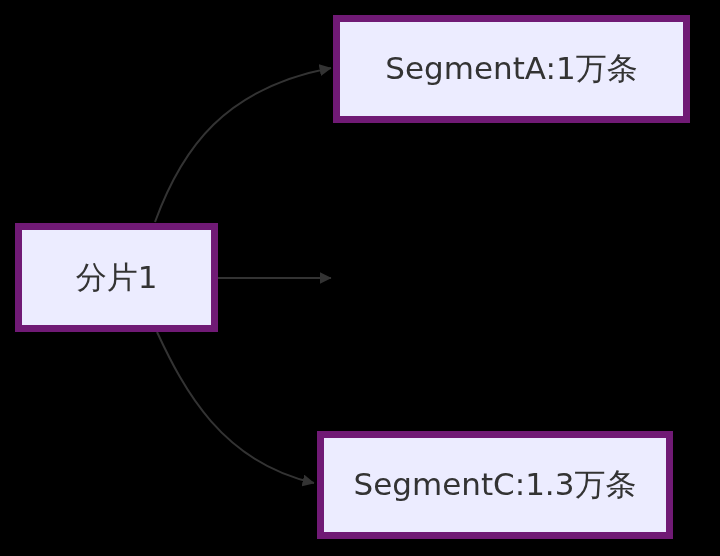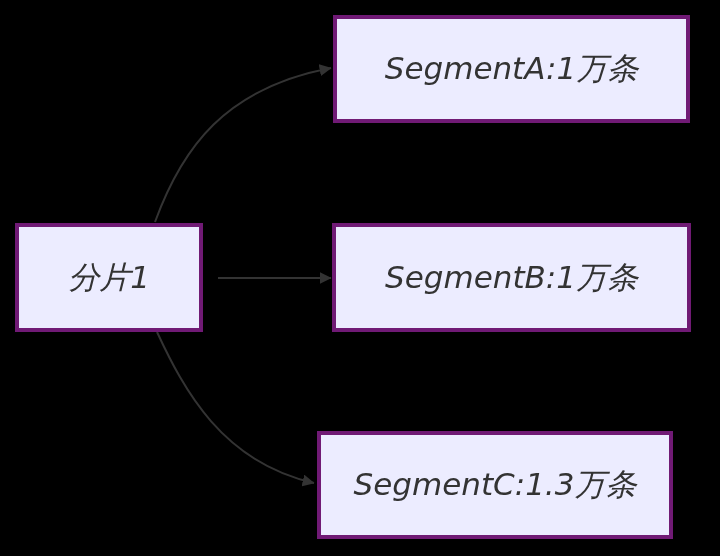--- a/index.html
+++ b/index.html
@@ -19,31 +19,30 @@
     position: absolute;
     left: 0;
     top: 0;
     width: 720px;
     height: 556px;
   }
   .node {
     position: absolute;
     box-sizing: border-box;
     background: #ECECFF;
-    border: 4px solid #701a75;
+    border: 7px solid #701a75;
     color: #333333;
     display: flex;
     align-items: center;
     justify-content: center;
     font-size: 31px;
     line-height: 1.2;
     white-space: nowrap;
-    font-style: italic;
   }
-  .node-shard1   { left: 15px;  top: 223px; width: 188px; height: 109px; }
+  .node-shard1   { left: 15px;  top: 223px; width: 203px; height: 109px; }
   .node-segmentA { left: 333px; top: 15px;  width: 357px; height: 108px; }
   .node-segmentB { left: 332px; top: 223px; width: 359px; height: 109px; }
   .node-segmentC { left: 317px; top: 431px; width: 356px; height: 108px; }
   .edge-path {
     fill: none;
     stroke: #333333;
     stroke-width: 2px;
   }
 </style>
 </head>
@@ -63,21 +62,18 @@
   </svg>
 
   <div class="node node-shard1">
     <span>分片1</span>
   </div>
 
   <div class="node node-segmentA">
     <span>SegmentA:1万条</span>
   </div>
 
-  <div class="node node-segmentB">
-    <span>SegmentB:1万条</span>
-  </div>
 
   <div class="node node-segmentC">
     <span>SegmentC:1.3万条</span>
   </div>
 
 </div>
 
 </body></html>

